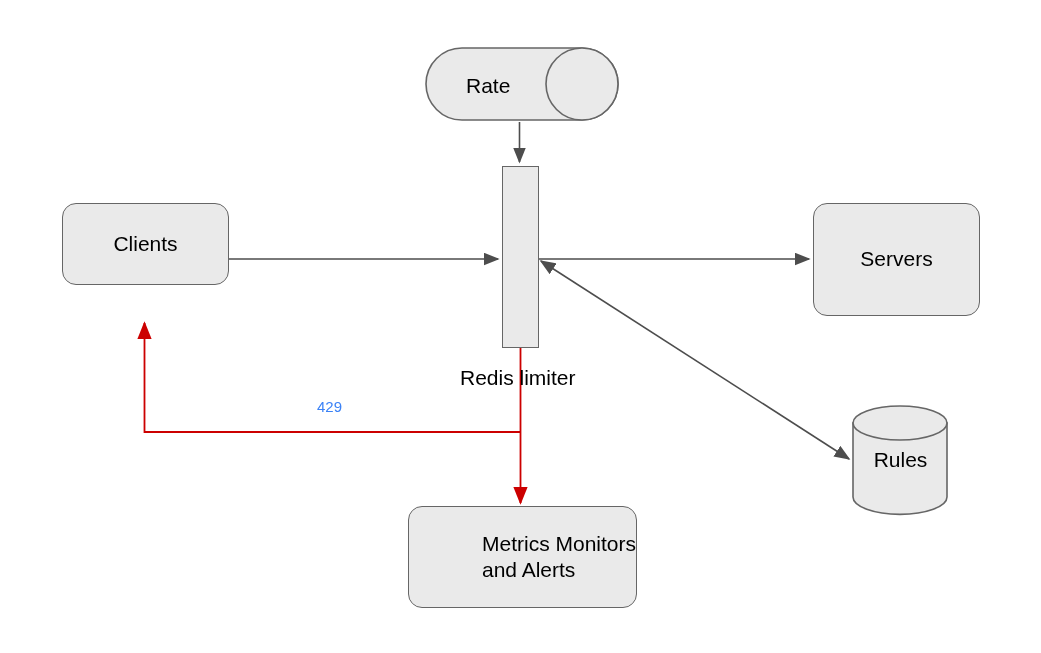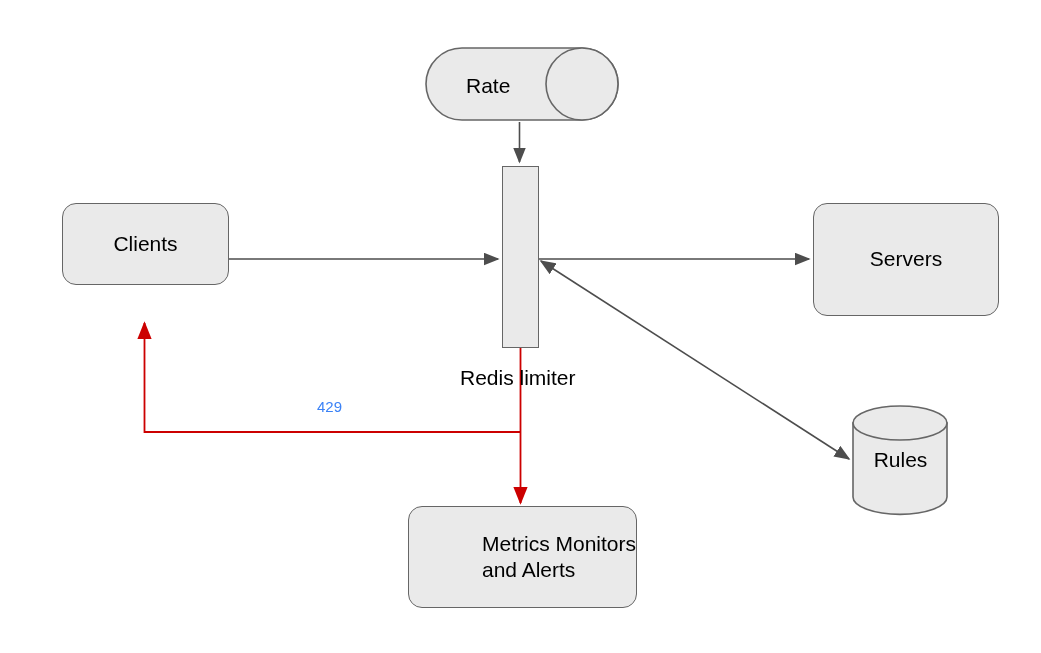--- a/index.html
+++ b/index.html
@@ -131,21 +131,21 @@
   </div>
 
   <div class="node rounded-box" style="left:62px; top:203px; width:167px; height:82px;">
     <span>Clients</span>
   </div>
 
   <div class="node plain-box" style="left:502px; top:166px; width:37px; height:182px;"></div>
 
   <div class="free-label" style="left:460px; top:366px;">Redis limiter</div>
 
-  <div class="node rounded-box" style="left:813px; top:203px; width:186px; height:113px;">
+  <div class="node rounded-box" style="left:813px; top:203px; width:167px; height:113px;">
     <span>Servers</span>
   </div>
 
   <div class="cyl-wrap" style="left:851px; top:404px; width:99px; height:112px;">
     <svg width="99" height="112" viewBox="0 0 99 112" xmlns="http://www.w3.org/2000/svg">
       <path d="M 2 19 L 2 93 A 46 17 0 0 0 96 93 L 96 19 Z" fill="#eaeaea" stroke="#666666" stroke-width="1.6"></path>
       <ellipse cx="49" cy="19" rx="47" ry="17" fill="#eaeaea" stroke="#666666" stroke-width="1.6"></ellipse>
     </svg>
     <div class="cyl-text redis-text">Rules</div>
   </div>

